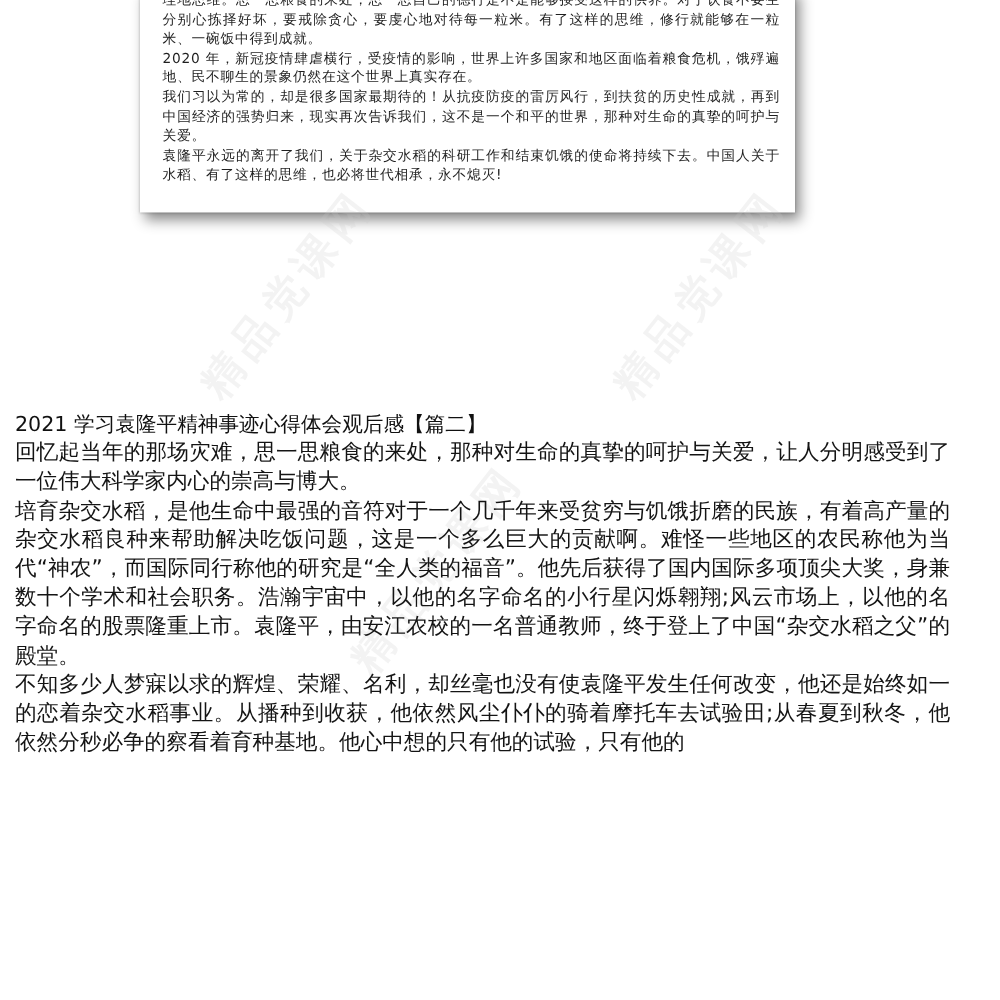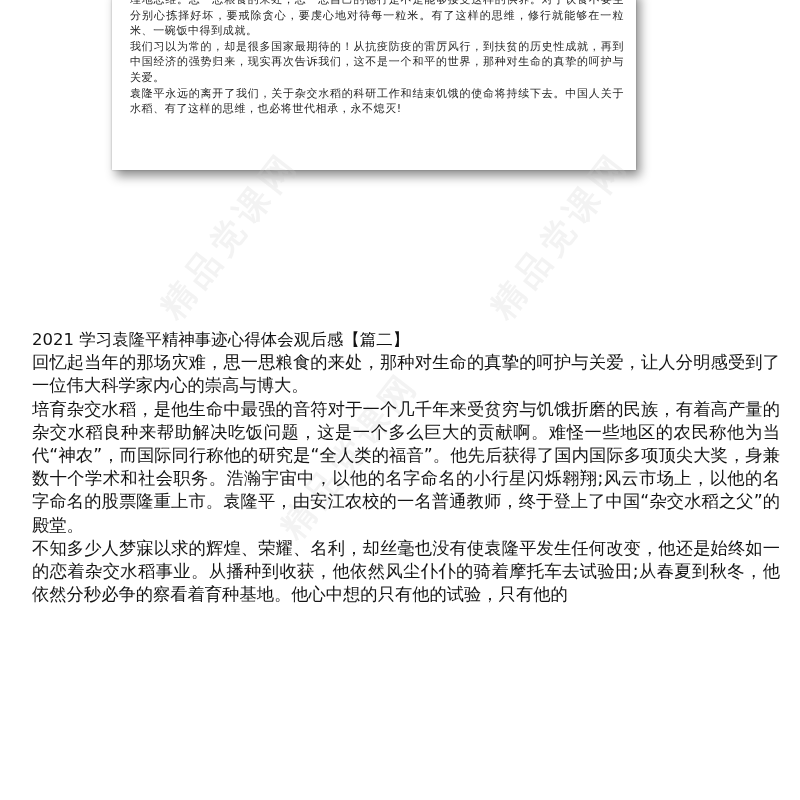--- a/index.html
+++ b/index.html
@@ -53,21 +53,21 @@
     color: rgba(200,200,200,0.22);
     transform: rotate(-52deg);
     transform-origin: left top;
     white-space: nowrap;
     letter-spacing: 6px;
     pointer-events: none;
     font-weight: bold;
   }
   .article {
     position: absolute;
-    left: 32px;
+    left: 12px;
     top: 328px;
     width: 748px;
     font-size: 17.3px;
     line-height: 23.2px;
     color: #141414;
   }
   .article p {
     margin: 0;
     text-align: justify;
     text-align-last: left;
@@ -77,20 +77,21 @@
     color: #111;
   }
 </style>
 </head>
 <body>
 
 <div class="card-wrap">
   <div class="card">
     <div class="card-text">
       <p>理地思维。思一思粮食的来处，思一思自己的德行是不是能够接受这样的供养。对于饮食不要生分别心拣择好坏，要戒除贪心，要虔心地对待每一粒米。有了这样的思维，修行就能够在一粒米、一碗饭中得到成就。</p>
+      <p>2020 年，新冠疫情肆虐横行，受疫情的影响，世界上许多国家和地区面临着粮食危机，饿殍遍地、民不聊生的景象仍然在这个世界上真实存在。</p>
       <p>我们习以为常的，却是很多国家最期待的！从抗疫防疫的雷厉风行，到扶贫的历史性成就，再到中国经济的强势归来，现实再次告诉我们，这不是一个和平的世界，那种对生命的真挚的呵护与关爱。</p>
       <p>袁隆平永远的离开了我们，关于杂交水稻的科研工作和结束饥饿的使命将持续下去。中国人关于水稻、有了这样的思维，也必将世代相承，永不熄灭!</p>
     </div>
   </div>
 </div>
 
 <div class="watermark" style="left:150px; top:300px;">精品党课网</div>
 <div class="watermark" style="left:480px; top:300px;">精品党课网</div>
 <div class="watermark" style="left:270px; top:520px;">精品党课网</div>
 

